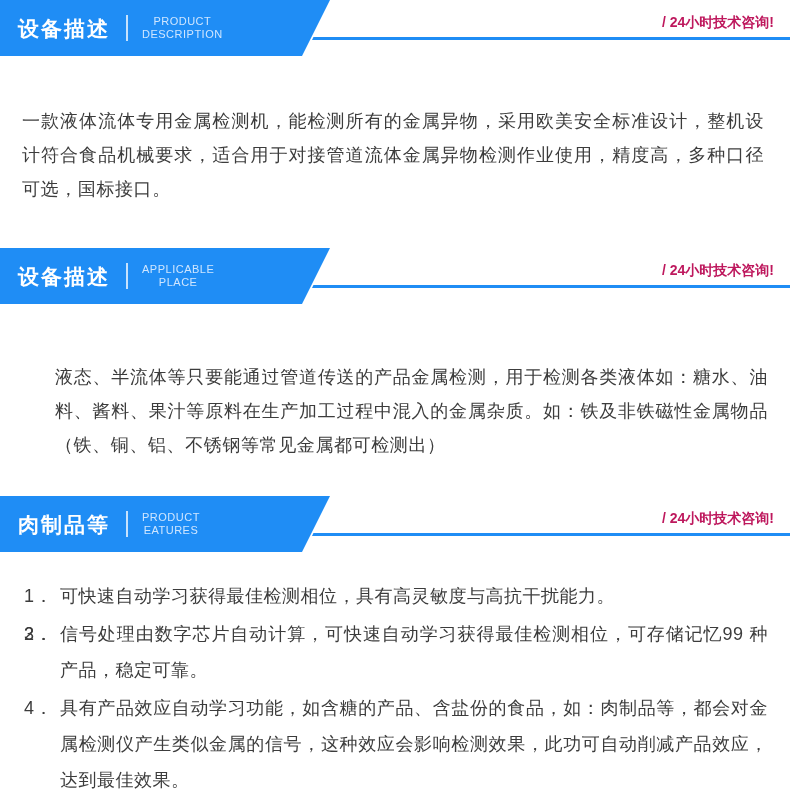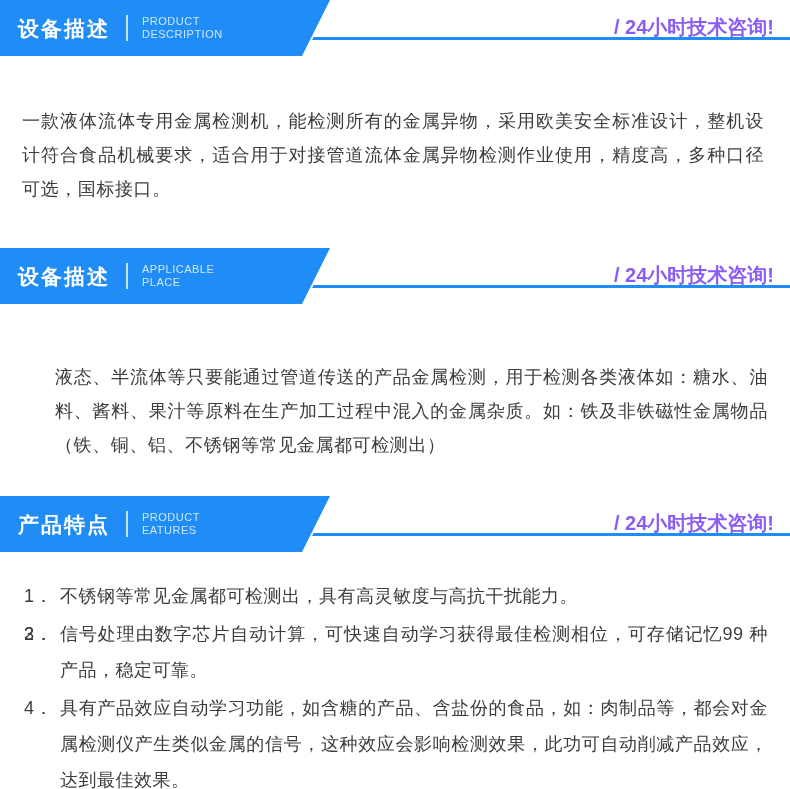--- a/index.html
+++ b/index.html
@@ -93,27 +93,28 @@
   .header-en {
     color: #cfe6ff;
     font-size: 11px;
     line-height: 13px;
     letter-spacing: 0.5px;
     text-transform: uppercase;
     white-space: nowrap;
   }
   .header-en span {
     display: block;
+    text-align: center;
   }
   .header-hotline {
     position: absolute;
     right: 16px;
     top: 14px;
-    color: #8b5cf6;
-    font-size: 20px;
+    color: #be185d;
+    font-size: 14px;
     font-weight: bold;
     white-space: nowrap;
   }
 
   
   .para {
     font-size: 18px;
     line-height: 34px;
     color: #3c3c3c;
     letter-spacing: 0.6px;
@@ -208,35 +209,35 @@
   </div>
 
   <div class="spacer-10"></div>
 
   <div class="section-header">
     <div class="header-band">
       <div class="band-blue"></div>
       <div class="band-line"></div>
     </div>
     <div class="header-inner">
-      <div class="header-cn">产品特点</div>
+      <div class="header-cn">肉制品等</div>
       <div class="header-sep"></div>
       <div class="header-en">
         <span>PRODUCT</span>
         <span>EATURES</span>
       </div>
     </div>
     <div class="header-hotline">/ 24小时技术咨询!</div>
   </div>
 
   <div class="block-features">
     <ol class="features">
       <li>
         <span class="num">1．</span>
-        <span>不锈钢等常见金属都可检测出，具有高灵敏度与高抗干扰能力。</span>
+        <span>可快速自动学习获得最佳检测相位，具有高灵敏度与高抗干扰能力。</span>
       </li>
       <li>
         <span class="num">2．</span>
       </li>
       <li>
         <span class="num">3．</span>
         <span>信号处理由数字芯片自动计算，可快速自动学习获得最佳检测相位，可存储记忆99 种产品，稳定可靠。</span>
       </li>
       <li>
         <span class="num">4．</span>

